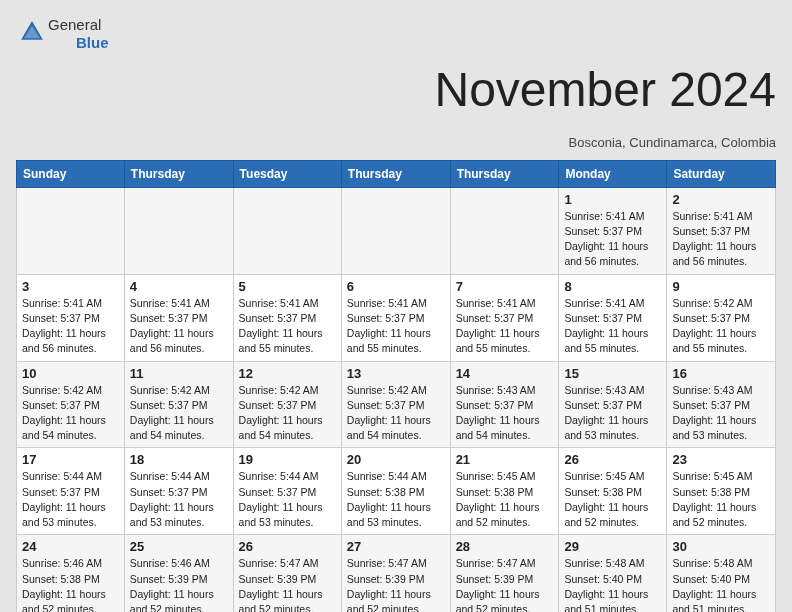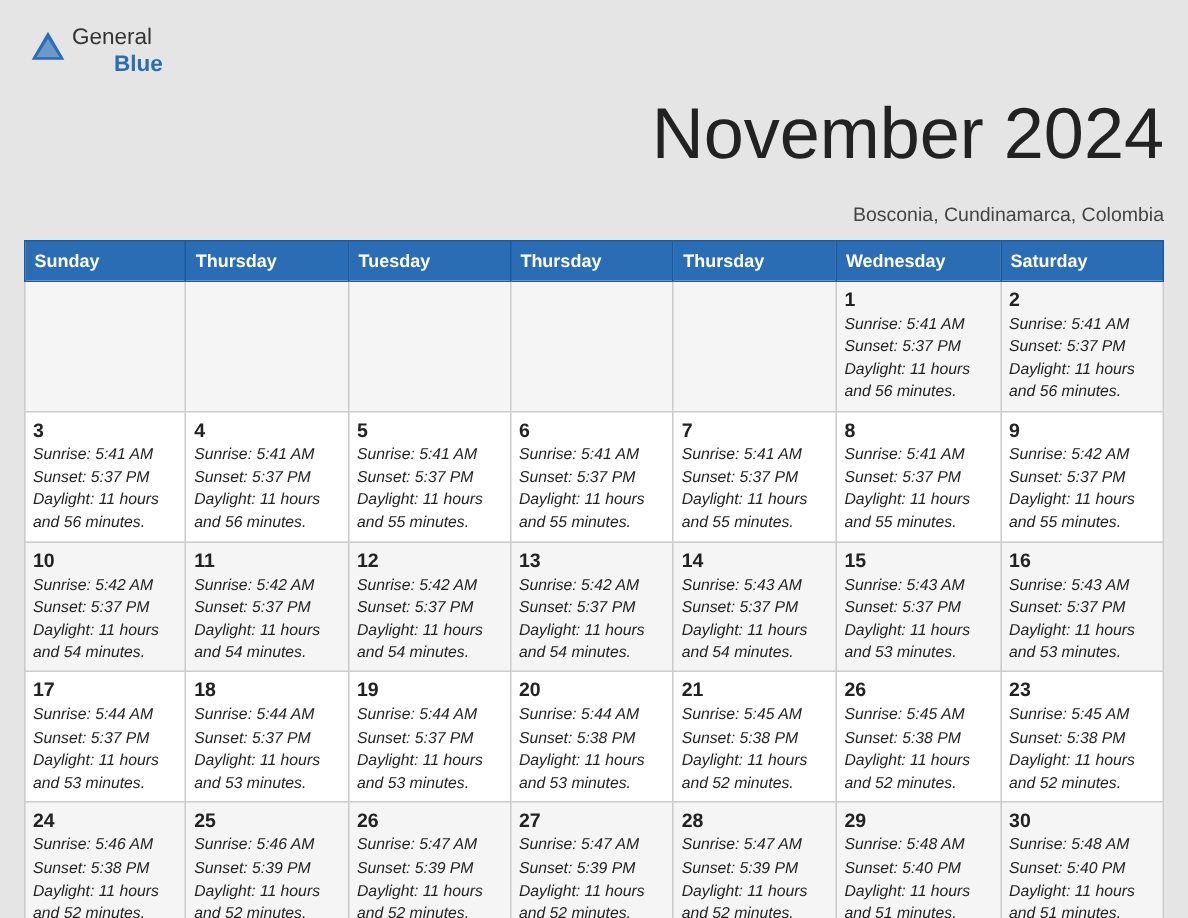--- a/index.html
+++ b/index.html
@@ -78,21 +78,20 @@
     .day-number {
       font-size: 13px;
       font-weight: bold;
       color: #222;
       margin-bottom: 2px;
     }
     .day-info {
       font-size: 10.5px;
       color: #222;
       line-height: 1.45;
-      font-style: italic;
     }
     .empty-cell {
       background: #f5f5f5 !important;
     }
   </style>
 </head>
 <body>
 
 <div class="page">
   <div class="header">
@@ -117,21 +116,21 @@
   </div>
 
   <table class="calendar">
     <thead>
       <tr>
       <th>Sunday</th>
           <th>Thursday</th>
           <th>Tuesday</th>
           <th>Thursday</th>
           <th>Thursday</th>
-          <th>Wednesday</th>
+          <th>Monday</th>
           <th>Saturday</th>
         </tr>
     </thead>
     <tbody id="calendar-body">
     <tr>
           <td class="empty-cell"></td>
           <td class="empty-cell"></td>
           <td class="empty-cell"></td>
           <td class="empty-cell"></td>
           <td class="empty-cell"></td>

